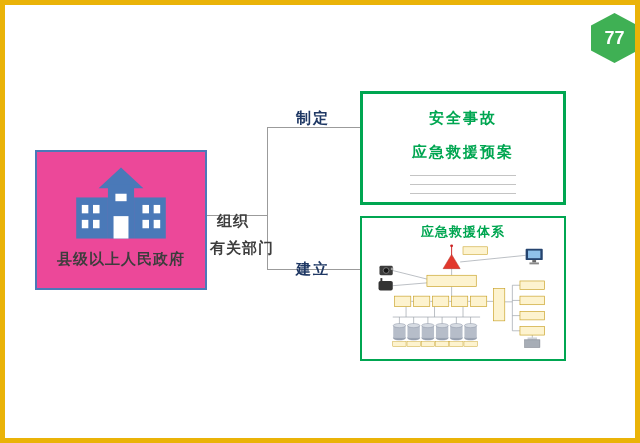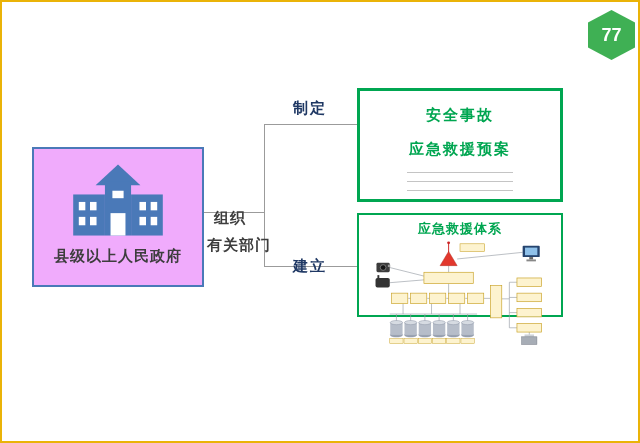--- a/index.html
+++ b/index.html
@@ -1,61 +1,61 @@
 <!DOCTYPE html>
 <html><head>
 <meta charset="utf-8">
 <style>
   html,body{margin:0;padding:0;background:#fff;}
   .slide{
     position:relative;width:640px;height:443px;background:#fff;
-    border:2px solid #eab308;box-sizing:border-box;overflow:hidden;
+    border:5px solid #eab308;box-sizing:border-box;overflow:hidden;
     font-family:"Liberation Sans","DejaVu Sans",sans-serif;
   }
   
   .badge{
     position:absolute;left:586px;top:8px;width:47px;height:50px;
     background:#3FB054;
     clip-path:polygon(50% 0,100% 25%,100% 75%,50% 100%,0 75%,0 25%);
     display:flex;align-items:center;justify-content:center;
     color:#fff;font-weight:bold;font-size:18px;
   }
   
   .gov-box{
     position:absolute;left:30px;top:145px;width:172px;height:140px;
-    border:2px solid #4A79B8;box-sizing:border-box;background:#f0abfc;
+    border:2px solid #4A79B8;box-sizing:border-box;background:#ec4899;
     display:flex;flex-direction:column;align-items:center;
   }
   .gov-icon{margin-top:12px;}
   .gov-label{margin-top:6px;font-size:15px;font-weight:bold;color:#3d3d3d;letter-spacing:1px;}
   
   .hline,.vline{position:absolute;background:#9b9b9b;}
   #line-mid{left:202px;top:210px;width:60px;height:1px;}
   #line-vert{left:262px;top:122px;width:1px;height:143px;}
   #line-top{left:262px;top:122px;width:93px;height:1px;}
   #line-bot{left:262px;top:264px;width:93px;height:1px;}
   .conn-label{position:absolute;font-size:15px;font-weight:bold;color:#3d3d3d;letter-spacing:1px;}
   #conn-top{left:212px;top:187px;margin-top:20px;}
   #conn-bottom{left:205px;top:234px;}
   .verb{position:absolute;font-size:15px;font-weight:bold;color:#1F3864;letter-spacing:2px;}
-  #verb-make{left:291px;top:97px;}
+  #verb-make{left:291px;top:104px;}
   #verb-build{left:291px;top:255px;}
   
   .plan-box{
     position:absolute;left:355px;top:86px;width:206px;height:114px;
     border:3px solid #00A651;box-sizing:border-box;background:#fff;text-align:center;
   }
   .plan-line{color:#00A651;font-weight:bold;font-size:15px;letter-spacing:2px;}
   .plan-line.l1{margin-top:15px;}
   .plan-line.l2{margin-top:15px;}
   .rule{width:106px;height:0;border-top:1px solid #c4c4c4;margin:8px auto 0;}
   .rule.first{margin-top:13px;}
   
   .sys-box{
-    position:absolute;left:355px;top:211px;width:206px;height:104px;
+    position:absolute;left:355px;top:211px;width:206px;height:145px;
     border:2px solid #00A651;box-sizing:border-box;background:#fff;
   }
   .sys-title{color:#00A651;font-weight:bold;font-size:13px;text-align:center;margin-top:5px;letter-spacing:1px;}
   .flow{display:block;width:196px;height:112px;margin:2px auto 0;}
 </style>
 </head>
 <body>
 
 <div class="slide">
 

